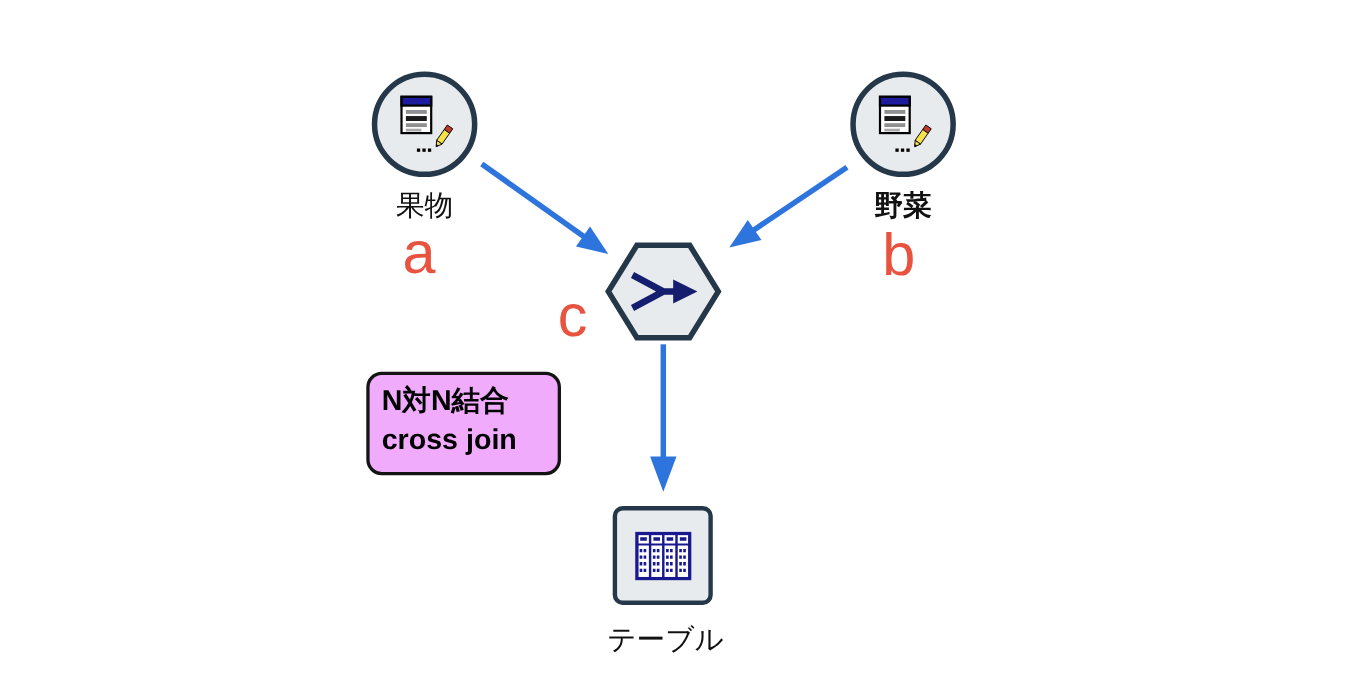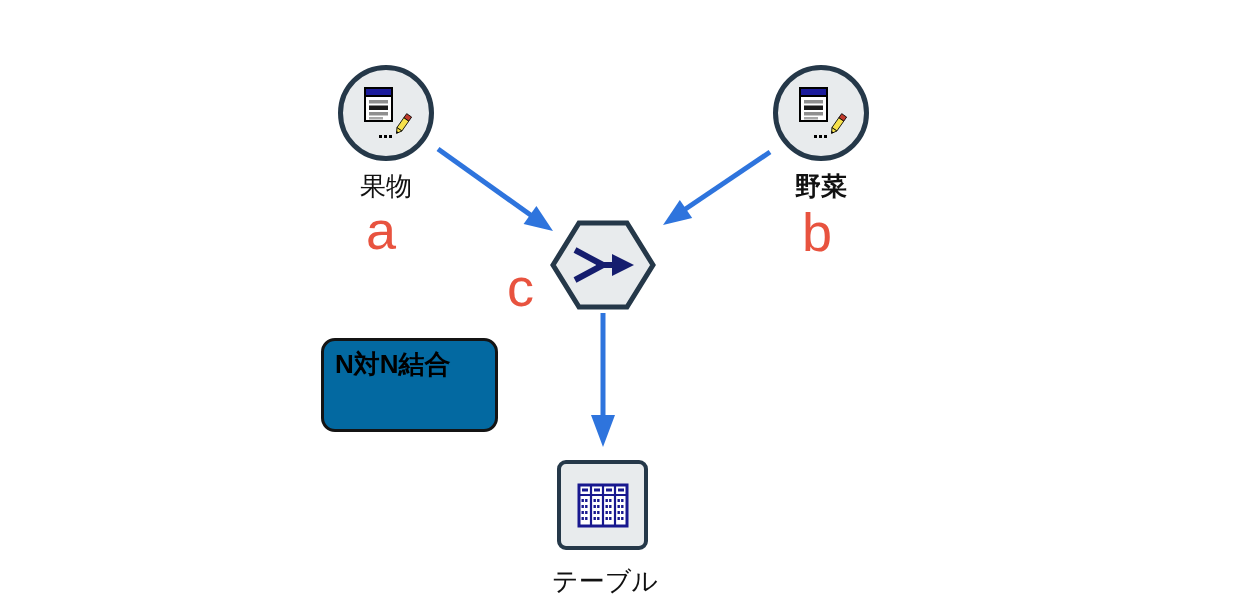--- a/index.html
+++ b/index.html
@@ -11,22 +11,22 @@
   .circle { width:96px; height:96px; border-radius:50%; }
   .square { width:91px; height:90px; border-radius:9px; border-width:4px; }
 
   .hex-svg { position:absolute; z-index:2; }
 
   .node-label { position:absolute; transform:translateX(-50%); font-size:26px; line-height:32px;
                 color:#111111; white-space:nowrap; z-index:1; }
 
   .annot { position:absolute; font-size:54px; line-height:1; color:#e8533f; z-index:1; }
 
-  .note { position:absolute; left:321px; top:338px; width:177px; height:94px;
-          background:#0369a1; border:3px solid #141414; border-radius:14px;
+  .note { position:absolute; left:333px; top:338px; width:177px; height:94px;
+          background:#f0abfc; border:3px solid #141414; border-radius:14px;
           padding:6px 11px; font-size:26px; font-weight:600; color:#000;
           line-height:35px; z-index:3; white-space:nowrap; }
 
   .connectors { position:absolute; left:0; top:0; z-index:4; pointer-events:none; }
   .connectors line { stroke:#2e74dd; stroke-width:5; }
   .connectors polygon { fill:#2e74dd; }
 </style>
 </head>
 <body>
 
@@ -97,20 +97,21 @@
     </svg>
   </div>
   <div class="node-label" style="left:605px; top:565px;">テーブル</div>
 
   <div class="annot" style="left:366px; top:203px;">a</div>
   <div class="annot" style="left:802px; top:205px;">b</div>
   <div class="annot" style="left:507px; top:260px;">c</div>
 
   <div class="note">
     <div>N対N結合</div>
+    <div>cross join</div>
   </div>
 
   <svg class="connectors" width="1242" height="614" viewBox="0 0 1242 614">
     <g>
       <line x1="438" y1="149" x2="532" y2="216"></line>
       <polygon points="553,231 523.6,224 536.4,206"></polygon>
     </g>
     <g>
       <line x1="770" y1="152" x2="684" y2="210"></line>
       <polygon points="663,225 679.8,199.9 692.2,218.1"></polygon>

